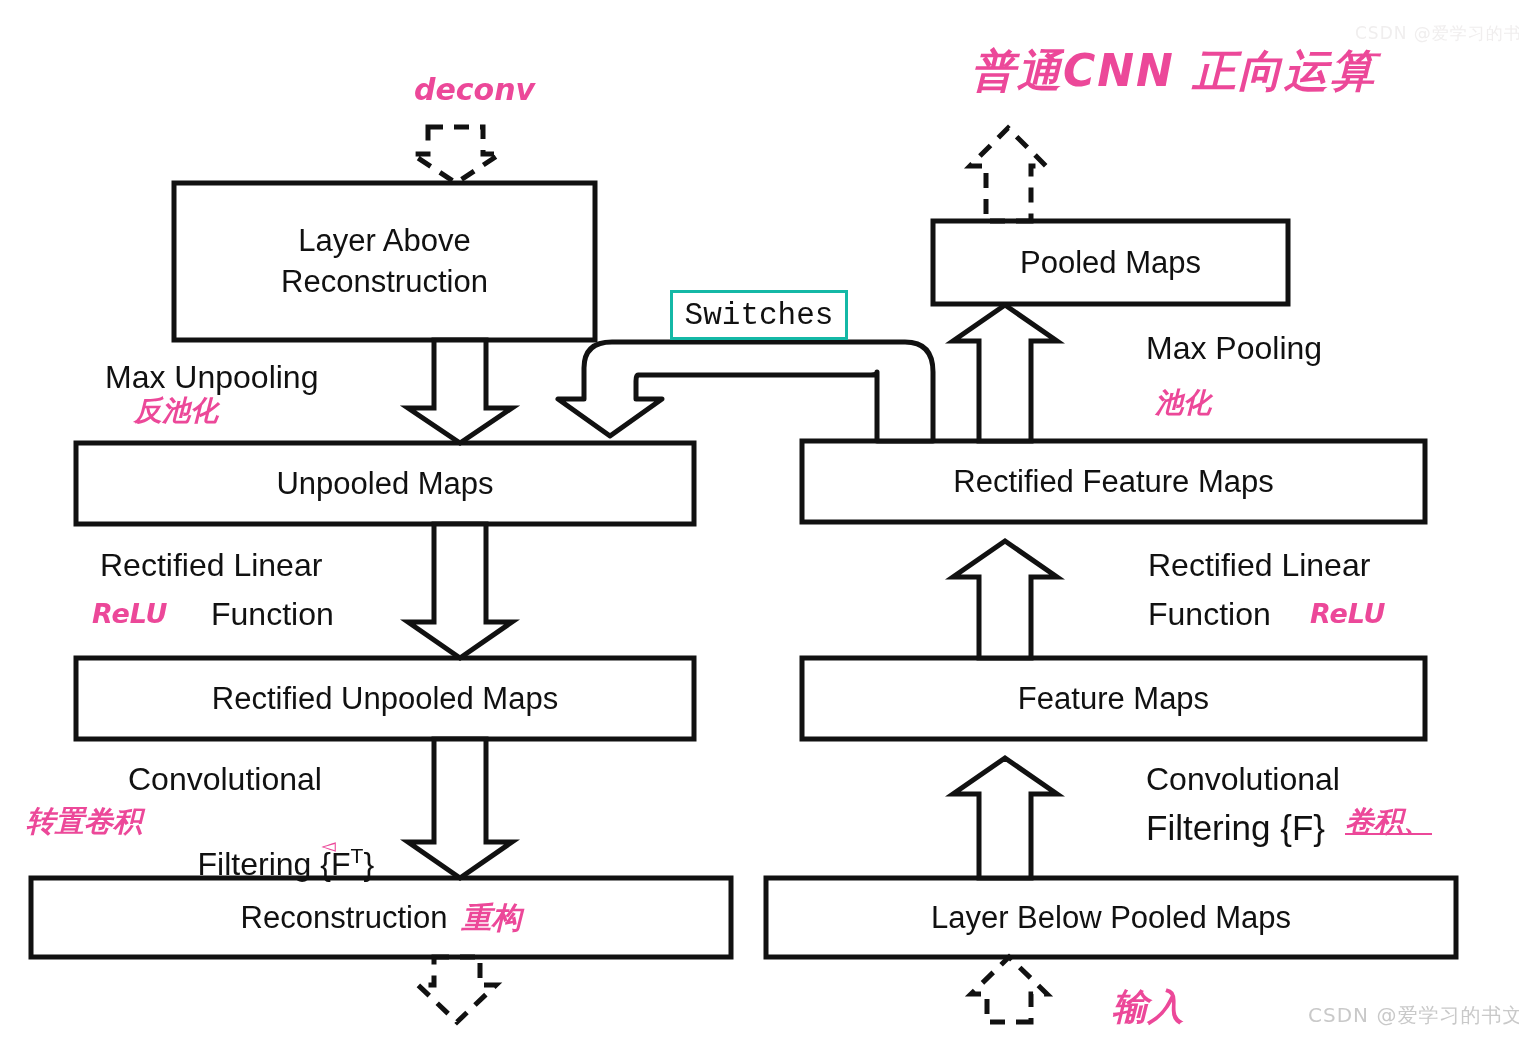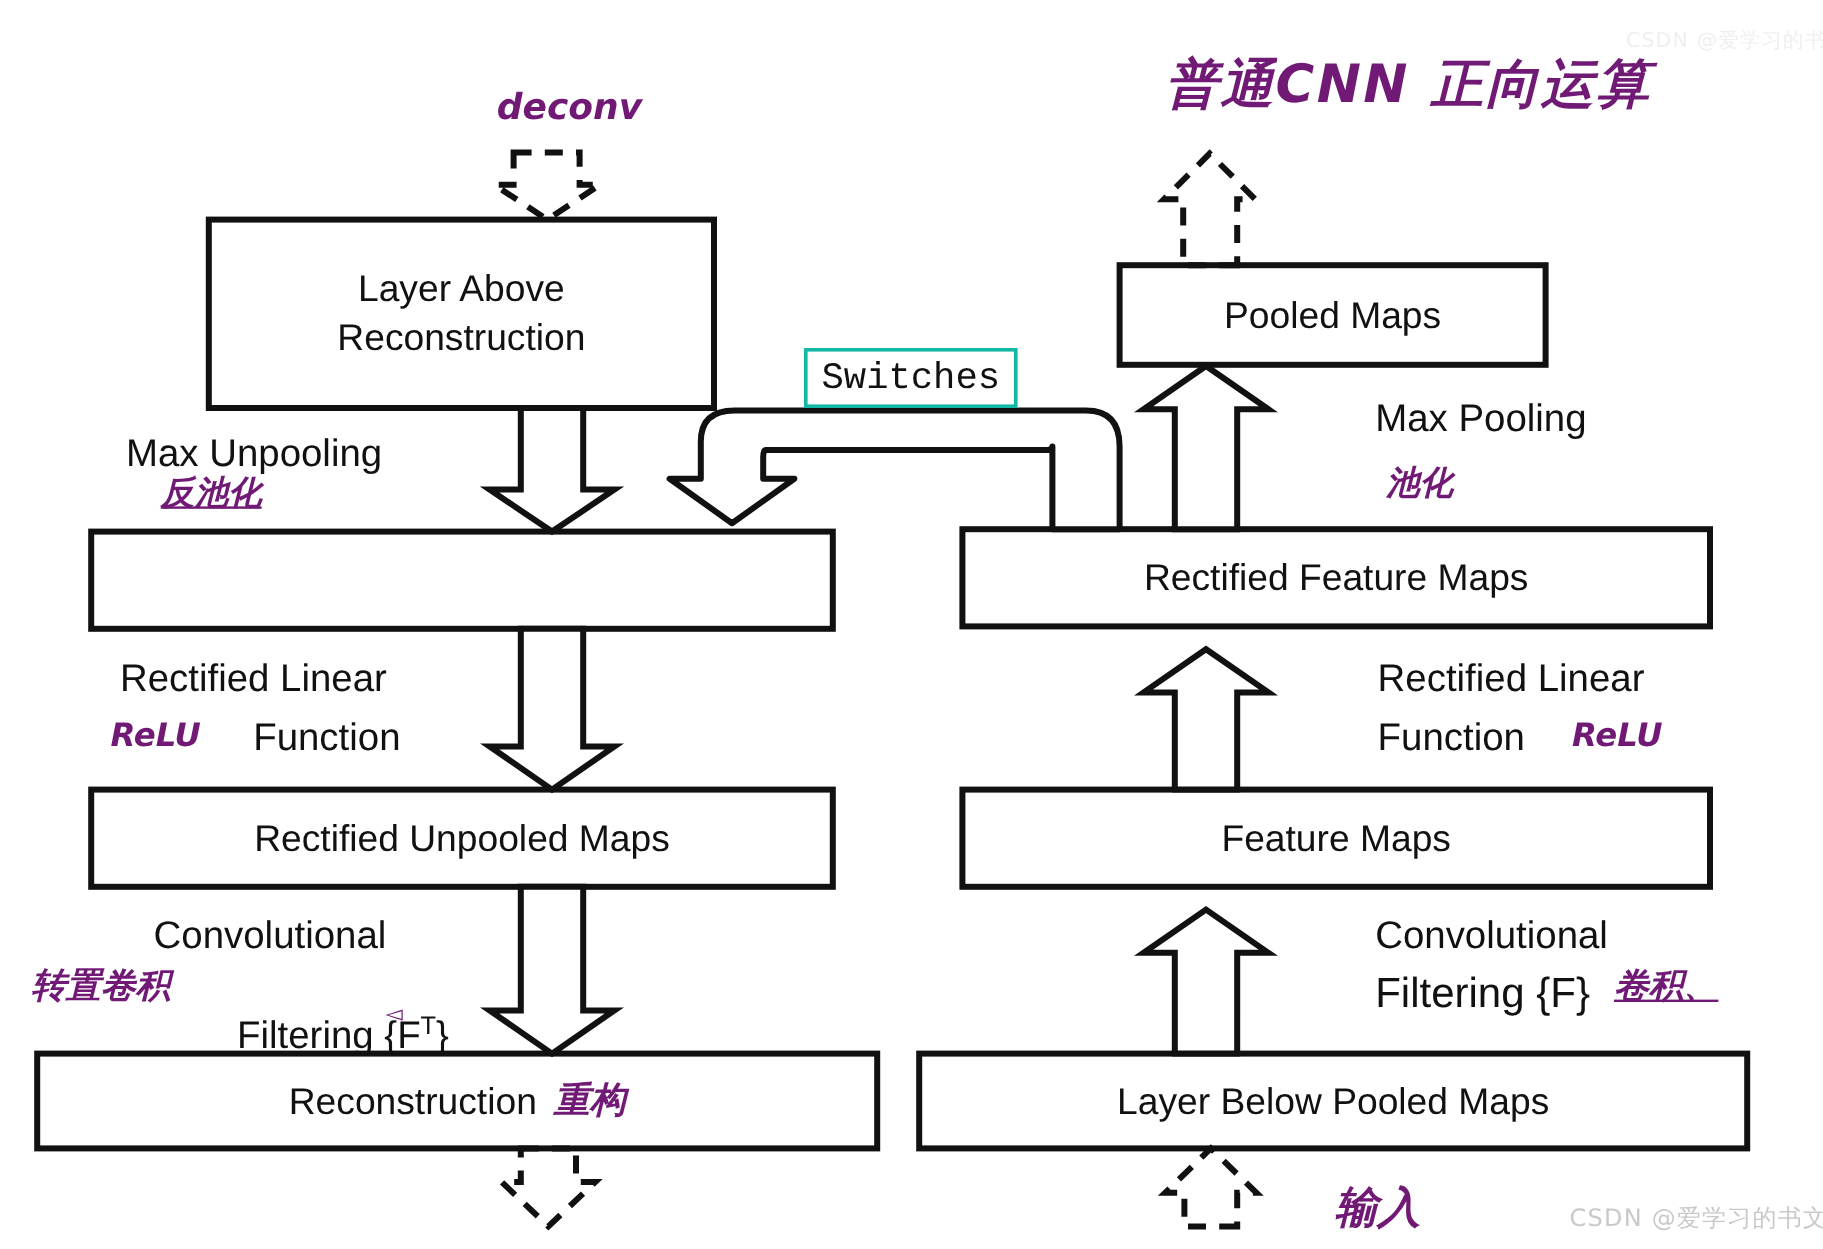--- a/index.html
+++ b/index.html
@@ -19,21 +19,21 @@
   .op{
     position:absolute;
     color:#111;
     font-family:"Liberation Sans",sans-serif;
     font-weight:400;
     white-space:pre;
     line-height:1.12;
   }
   .cn{
     position:absolute;
-    color:#701a75;
+    color:#ec4899;
     font-family:"DejaVu Sans",sans-serif;
     font-weight:700;
     white-space:pre;
     line-height:1.05;
   }
   .cn-it{
     font-style:italic;
   }
   .switchbox{
     position:absolute;
@@ -121,40 +121,41 @@
     <path d="M 1031 221 L 986 221 L 986 166 L 970 166 L 1008 128 L 1046 166 L 1031 166 Z" fill="none" stroke="#111" stroke-width="5" stroke-dasharray="15 11" stroke-linejoin="miter"></path>
 
     <path d="M 434 957 L 480 957 L 480 985 L 496 985 L 457 1022 L 418 985 L 434 985 Z" fill="none" stroke="#111" stroke-width="5" stroke-dasharray="15 11" stroke-linejoin="miter"></path>
 
     <path d="M 1031 1022 L 987 1022 L 987 994 L 971 994 L 1009 957 L 1047 994 L 1031 994 Z" fill="none" stroke="#111" stroke-width="5" stroke-dasharray="15 11" stroke-linejoin="miter"></path>
   </svg>
 
   <div class="boxlabel" style="left:174px;top:183px;width:421px;height:157px;font-size:31px;line-height:1.3;white-space:pre-line;">Layer Above
 Reconstruction</div>
 
+  <div class="boxlabel" style="left:76px;top:443px;width:618px;height:81px;font-size:31px;">Unpooled Maps</div>
 
   <div class="boxlabel" style="left:76px;top:658px;width:618px;height:81px;font-size:31px;">Rectified Unpooled Maps</div>
 
   <div class="boxlabel" style="left:31px;top:878px;width:700px;height:79px;font-size:31px;">
     <span>Reconstruction</span>
     <span class="cn cn-it" style="position:static;margin-left:14px;font-size:30px;">重构</span>
   </div>
 
   <div class="boxlabel" style="left:933px;top:221px;width:355px;height:83px;font-size:31px;">Pooled Maps</div>
 
   <div class="boxlabel" style="left:802px;top:441px;width:623px;height:81px;font-size:31px;">Rectified Feature Maps</div>
 
   <div class="boxlabel" style="left:802px;top:658px;width:623px;height:81px;font-size:31px;">Feature Maps</div>
 
   <div class="boxlabel" style="left:766px;top:878px;width:690px;height:79px;font-size:31px;">Layer Below Pooled Maps</div>
 
   <div class="switchbox" style="left:670px;top:290px;width:172px;height:44px;font-size:31px;">Switches</div>
 
   <div class="op" style="left:105px;top:360px;font-size:32px;">Max Unpooling</div>
-  <div class="cn cn-it" style="left:134px;top:396px;font-size:28px;text-decoration:underline;">反池化</div>
+  <div class="cn cn-it" style="left:134px;top:396px;font-size:28px;">反池化</div>
 
   <div class="op" style="left:100px;top:548px;font-size:32px;">Rectified Linear</div>
   <div class="op" style="left:211px;top:597px;font-size:32px;">Function</div>
   <div class="cn cn-it" style="left:92px;top:600px;font-size:27px;">ReLU</div>
 
   <div class="op" style="left:128px;top:762px;font-size:32px;">Convolutional</div>
   <div class="op" style="left:162px;top:808px;font-size:32px;">
     <span>Filtering {F</span><span class="sup">T</span><span>}</span>
   </div>
   <div class="cn cn-it" style="left:26px;top:806px;font-size:29px;">转置卷积</div>

